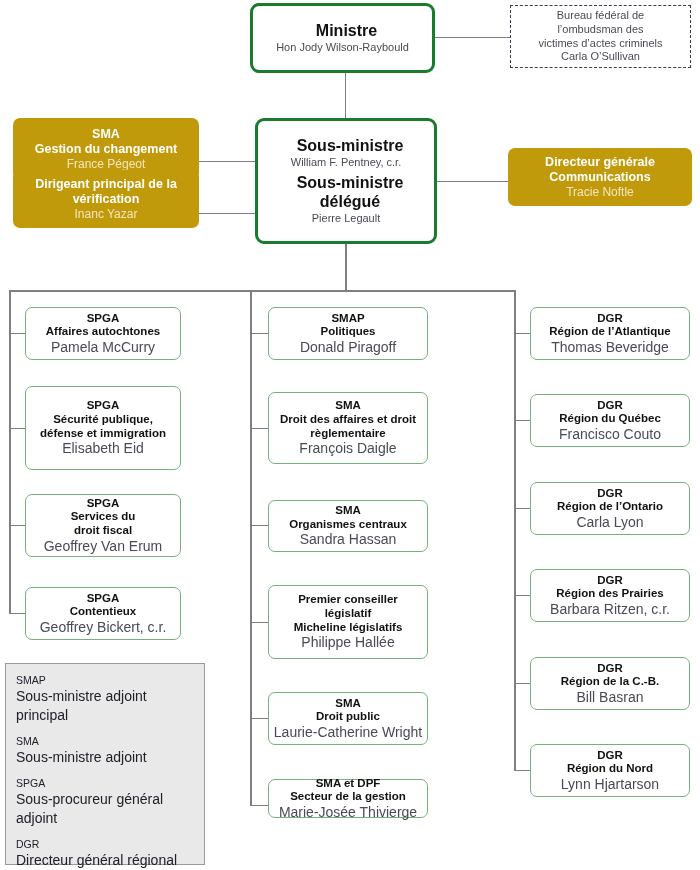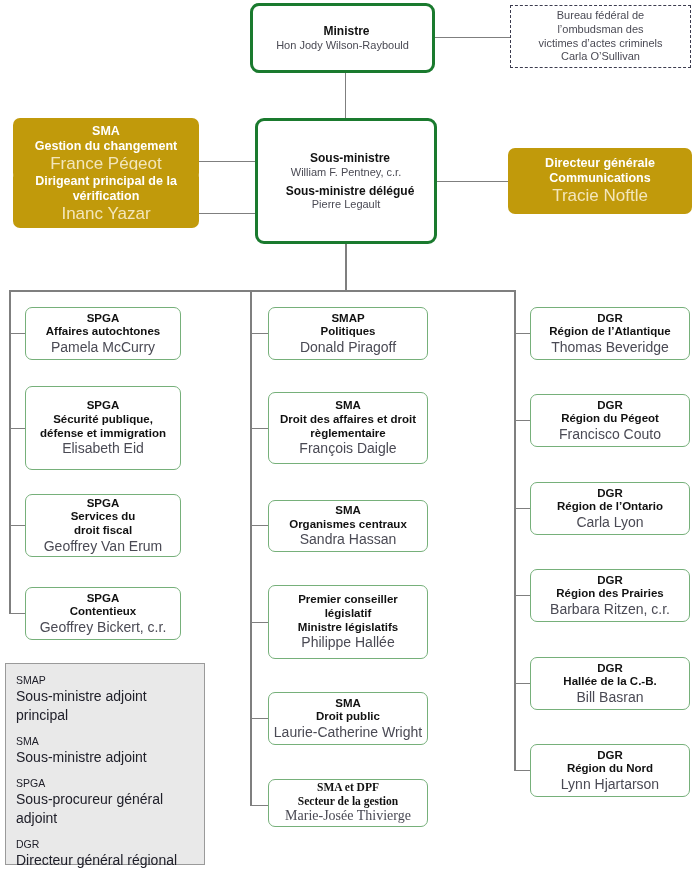--- a/index.html
+++ b/index.html
@@ -22,36 +22,36 @@
     display:flex;flex-direction:column;align-items:center;justify-content:center;
     text-align:center;line-height:1.18;
   }
   .box .t{font-weight:bold;color:#111111;}
   .box .n{color:#4a4a54;}
 
   
   .green-major{
     border:3px solid #1a7a2e;border-radius:9px;background:#ffffff;
   }
-  .green-major .t{font-size:12px;padding-left:8px;}
+  .green-major .t{font-size:16px;padding-left:8px;}
   .green-major .n{font-size:11px;}
 
   
   .green-unit{
     border:1.2px solid #76b07a;border-radius:7px;background:#ffffff;
   }
   .green-unit .t{font-size:11.5px;}
   .green-unit .n{font-size:14px;}
 
   
   .gold{
     background:#c19a0b;border:none;border-radius:7px;
   }
   .gold .t{font-size:12.5px;color:#ffffff;}
-  .gold .n{font-size:17px;color:#f3e6bb;}
+  .gold .n{font-size:12px;color:#f3e6bb;}
 
   
   .dashed{
     border:1.4px dashed #3b3b4e;background:#ffffff;border-radius:0;
   }
   .dashed .n{font-size:11px;color:#4a4a54;line-height:1.25;}
 
   
   .legend{
     position:absolute;box-sizing:border-box;
@@ -131,21 +131,21 @@
     <div class="t">Gestion du changement</div>
     <div class="n">France Pégeot</div>
   </div>
 
   <div class="box gold" style="left:13px;top:170px;width:186px;height:58px;">
     <div class="t">Dirigeant principal de la</div>
     <div class="t">vérification</div>
     <div class="n">Inanc Yazar</div>
   </div>
 
-  <div class="box gold" style="left:508px;top:148px;width:184px;height:66px;">
+  <div class="box gold" style="left:508px;top:148px;width:184px;height:58px;">
     <div class="t">Directeur générale</div>
     <div class="t">Communications</div>
     <div class="n">Tracie Noftle</div>
   </div>
 
   <div class="box green-unit" style="left:25px;top:307px;width:156px;height:53px;">
     <div class="t">SPGA</div>
     <div class="t">Affaires autochtones</div>
     <div class="n">Pamela McCurry</div>
   </div>
@@ -185,63 +185,63 @@
 
   <div class="box green-unit" style="left:268px;top:500px;width:160px;height:52px;">
     <div class="t">SMA</div>
     <div class="t">Organismes centraux</div>
     <div class="n">Sandra Hassan</div>
   </div>
 
   <div class="box green-unit" style="left:268px;top:585px;width:160px;height:74px;text-align:center;">
     <div class="t">Premier conseiller</div>
     <div class="t">législatif</div>
-    <div class="t">Ministre législatifs</div>
+    <div class="t">Micheline législatifs</div>
     <div class="n">Philippe Hallée</div>
   </div>
 
   <div class="box green-unit" style="left:268px;top:692px;width:160px;height:53px;">
     <div class="t">SMA</div>
     <div class="t">Droit public</div>
     <div class="n">Laurie-Catherine Wright</div>
   </div>
 
-  <div class="box green-unit" style="left:268px;top:779px;width:160px;height:48px;font-family:Liberation Serif, serif;">
+  <div class="box green-unit" style="left:268px;top:779px;width:160px;height:39px;">
     <div class="t">SMA et DPF</div>
     <div class="t">Secteur de la gestion</div>
     <div class="n">Marie-Josée Thivierge</div>
   </div>
 
   <div class="box green-unit" style="left:530px;top:307px;width:160px;height:53px;">
     <div class="t">DGR</div>
     <div class="t">Région de l’Atlantique</div>
     <div class="n">Thomas Beveridge</div>
   </div>
 
   <div class="box green-unit" style="left:530px;top:394px;width:160px;height:53px;">
     <div class="t">DGR</div>
-    <div class="t">Région du Pégeot</div>
+    <div class="t">Région du Québec</div>
     <div class="n">Francisco Couto</div>
   </div>
 
   <div class="box green-unit" style="left:530px;top:482px;width:160px;height:53px;">
     <div class="t">DGR</div>
     <div class="t">Région de l’Ontario</div>
     <div class="n">Carla Lyon</div>
   </div>
 
   <div class="box green-unit" style="left:530px;top:569px;width:160px;height:53px;">
     <div class="t">DGR</div>
     <div class="t">Région des Prairies</div>
     <div class="n">Barbara Ritzen, c.r.</div>
   </div>
 
   <div class="box green-unit" style="left:530px;top:657px;width:160px;height:53px;">
     <div class="t">DGR</div>
-    <div class="t">Hallée de la C.-B.</div>
+    <div class="t">Région de la C.-B.</div>
     <div class="n">Bill Basran</div>
   </div>
 
   <div class="box green-unit" style="left:530px;top:744px;width:160px;height:53px;">
     <div class="t">DGR</div>
     <div class="t">Région du Nord</div>
     <div class="n">Lynn Hjartarson</div>
   </div>
 
   <div class="legend" style="left:5px;top:663px;width:200px;height:202px;">

